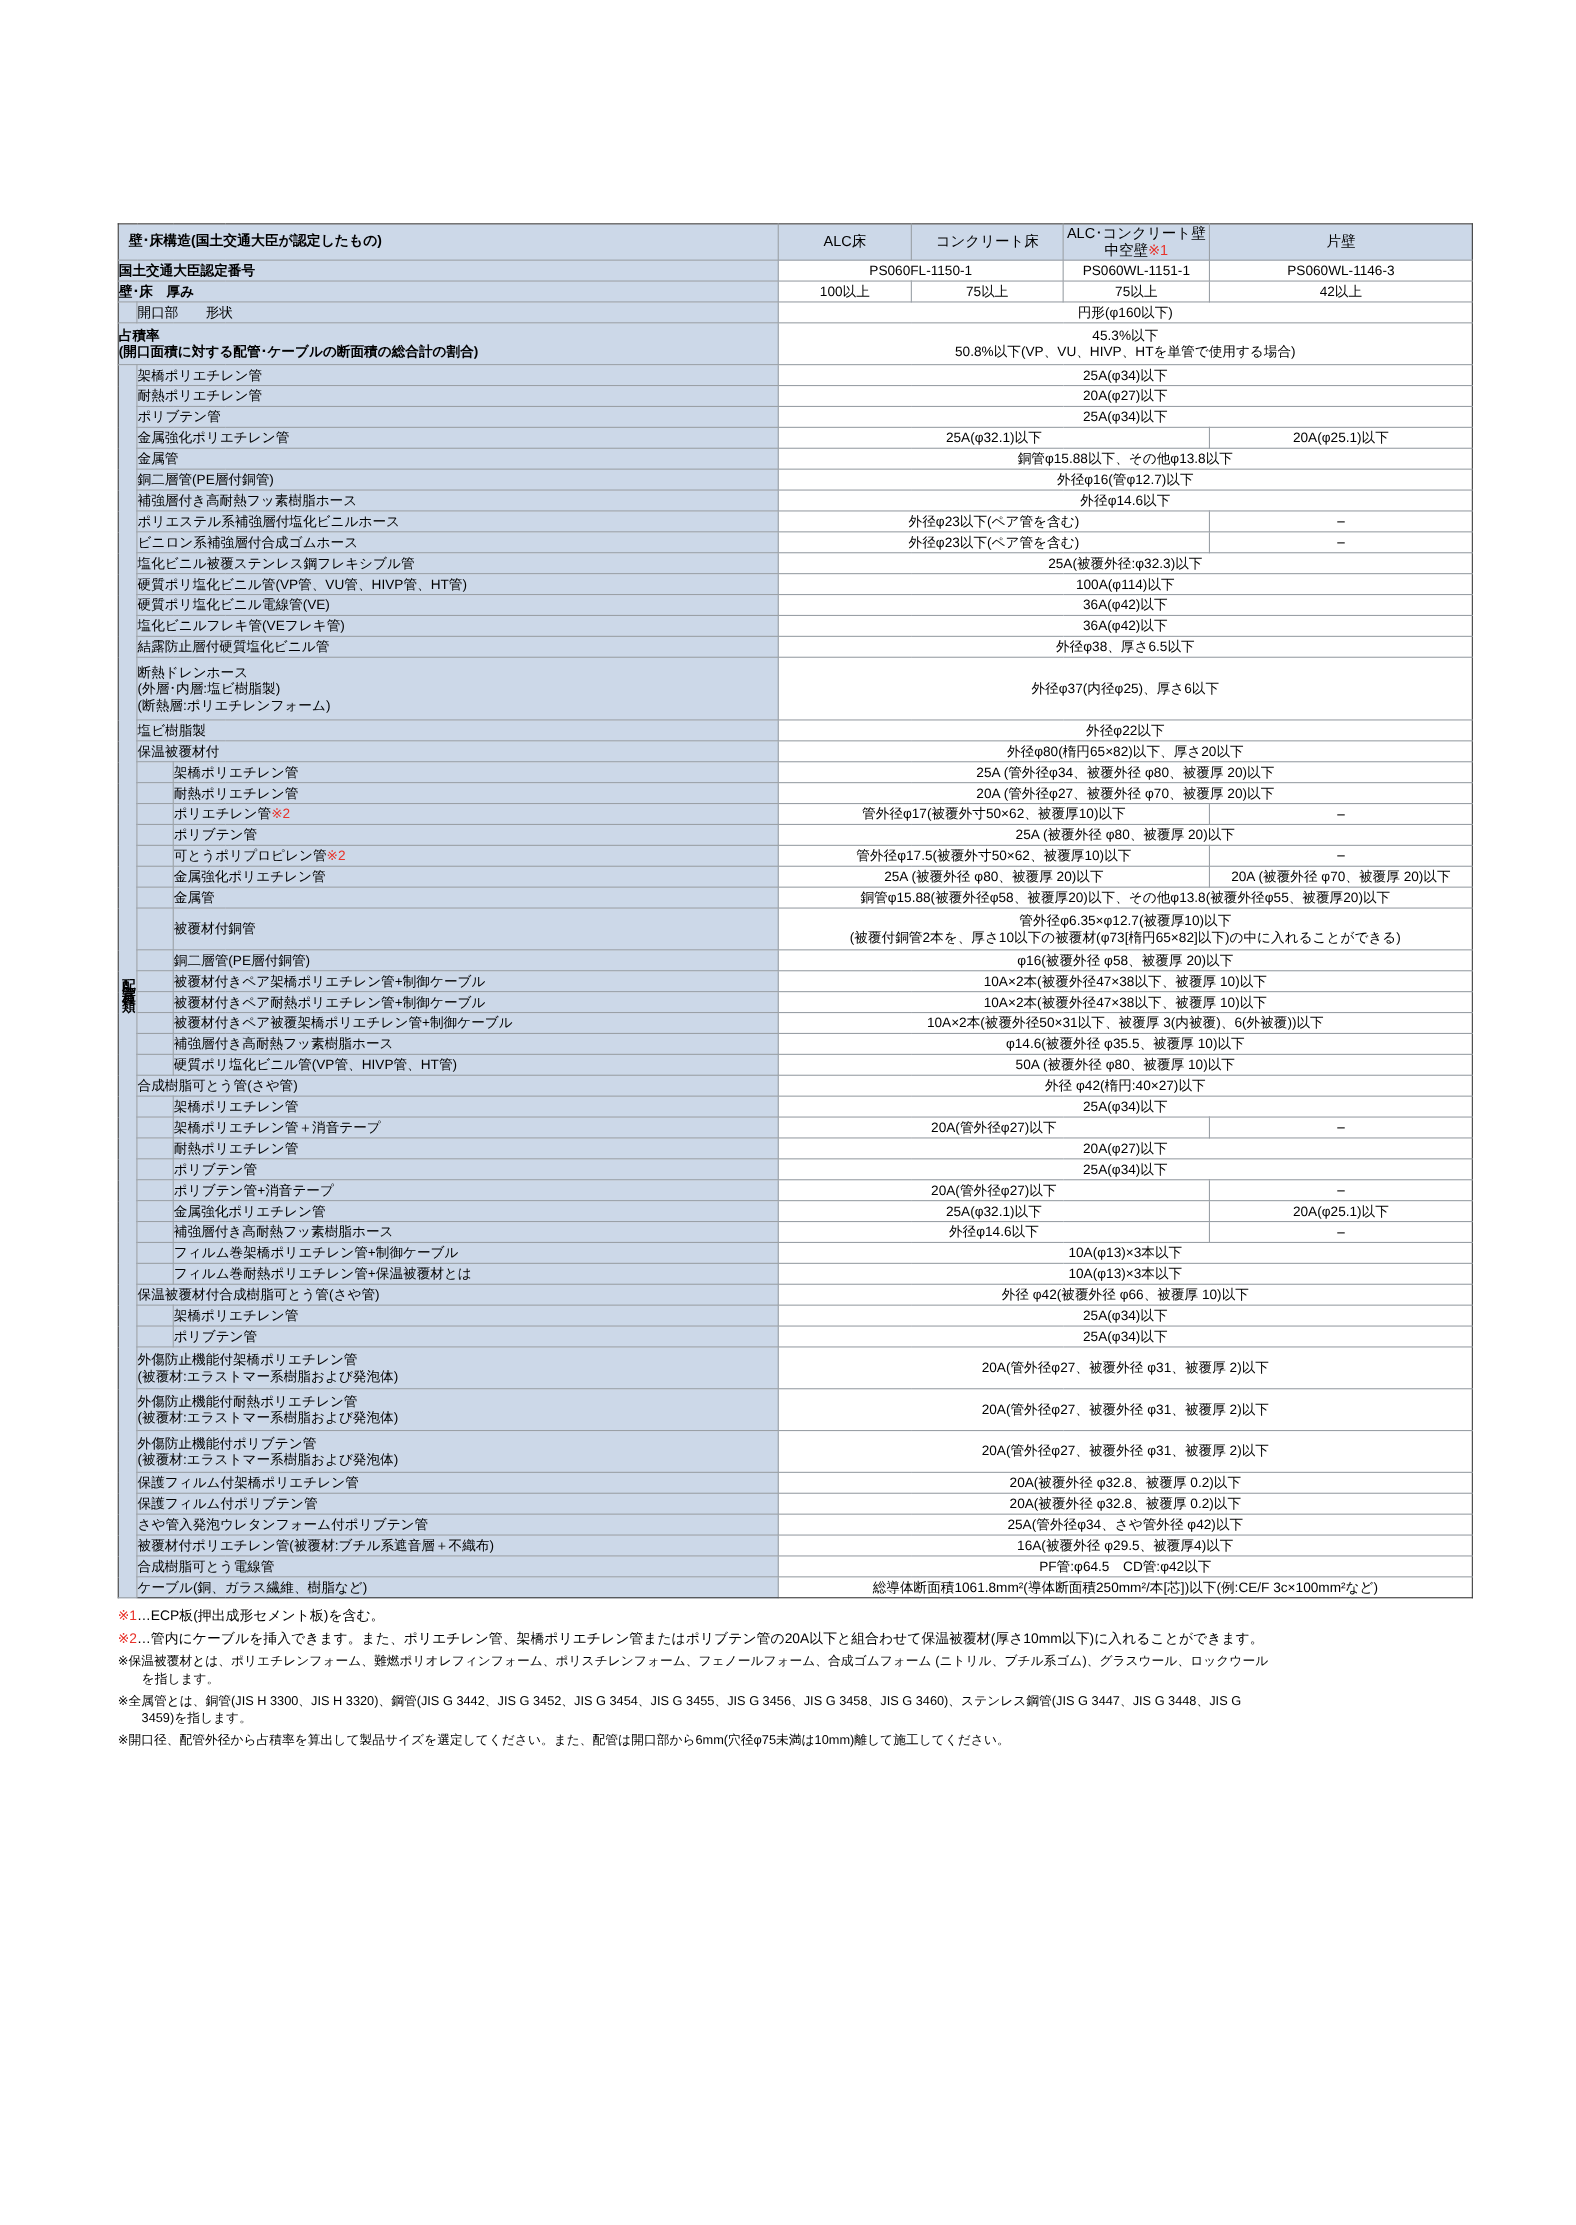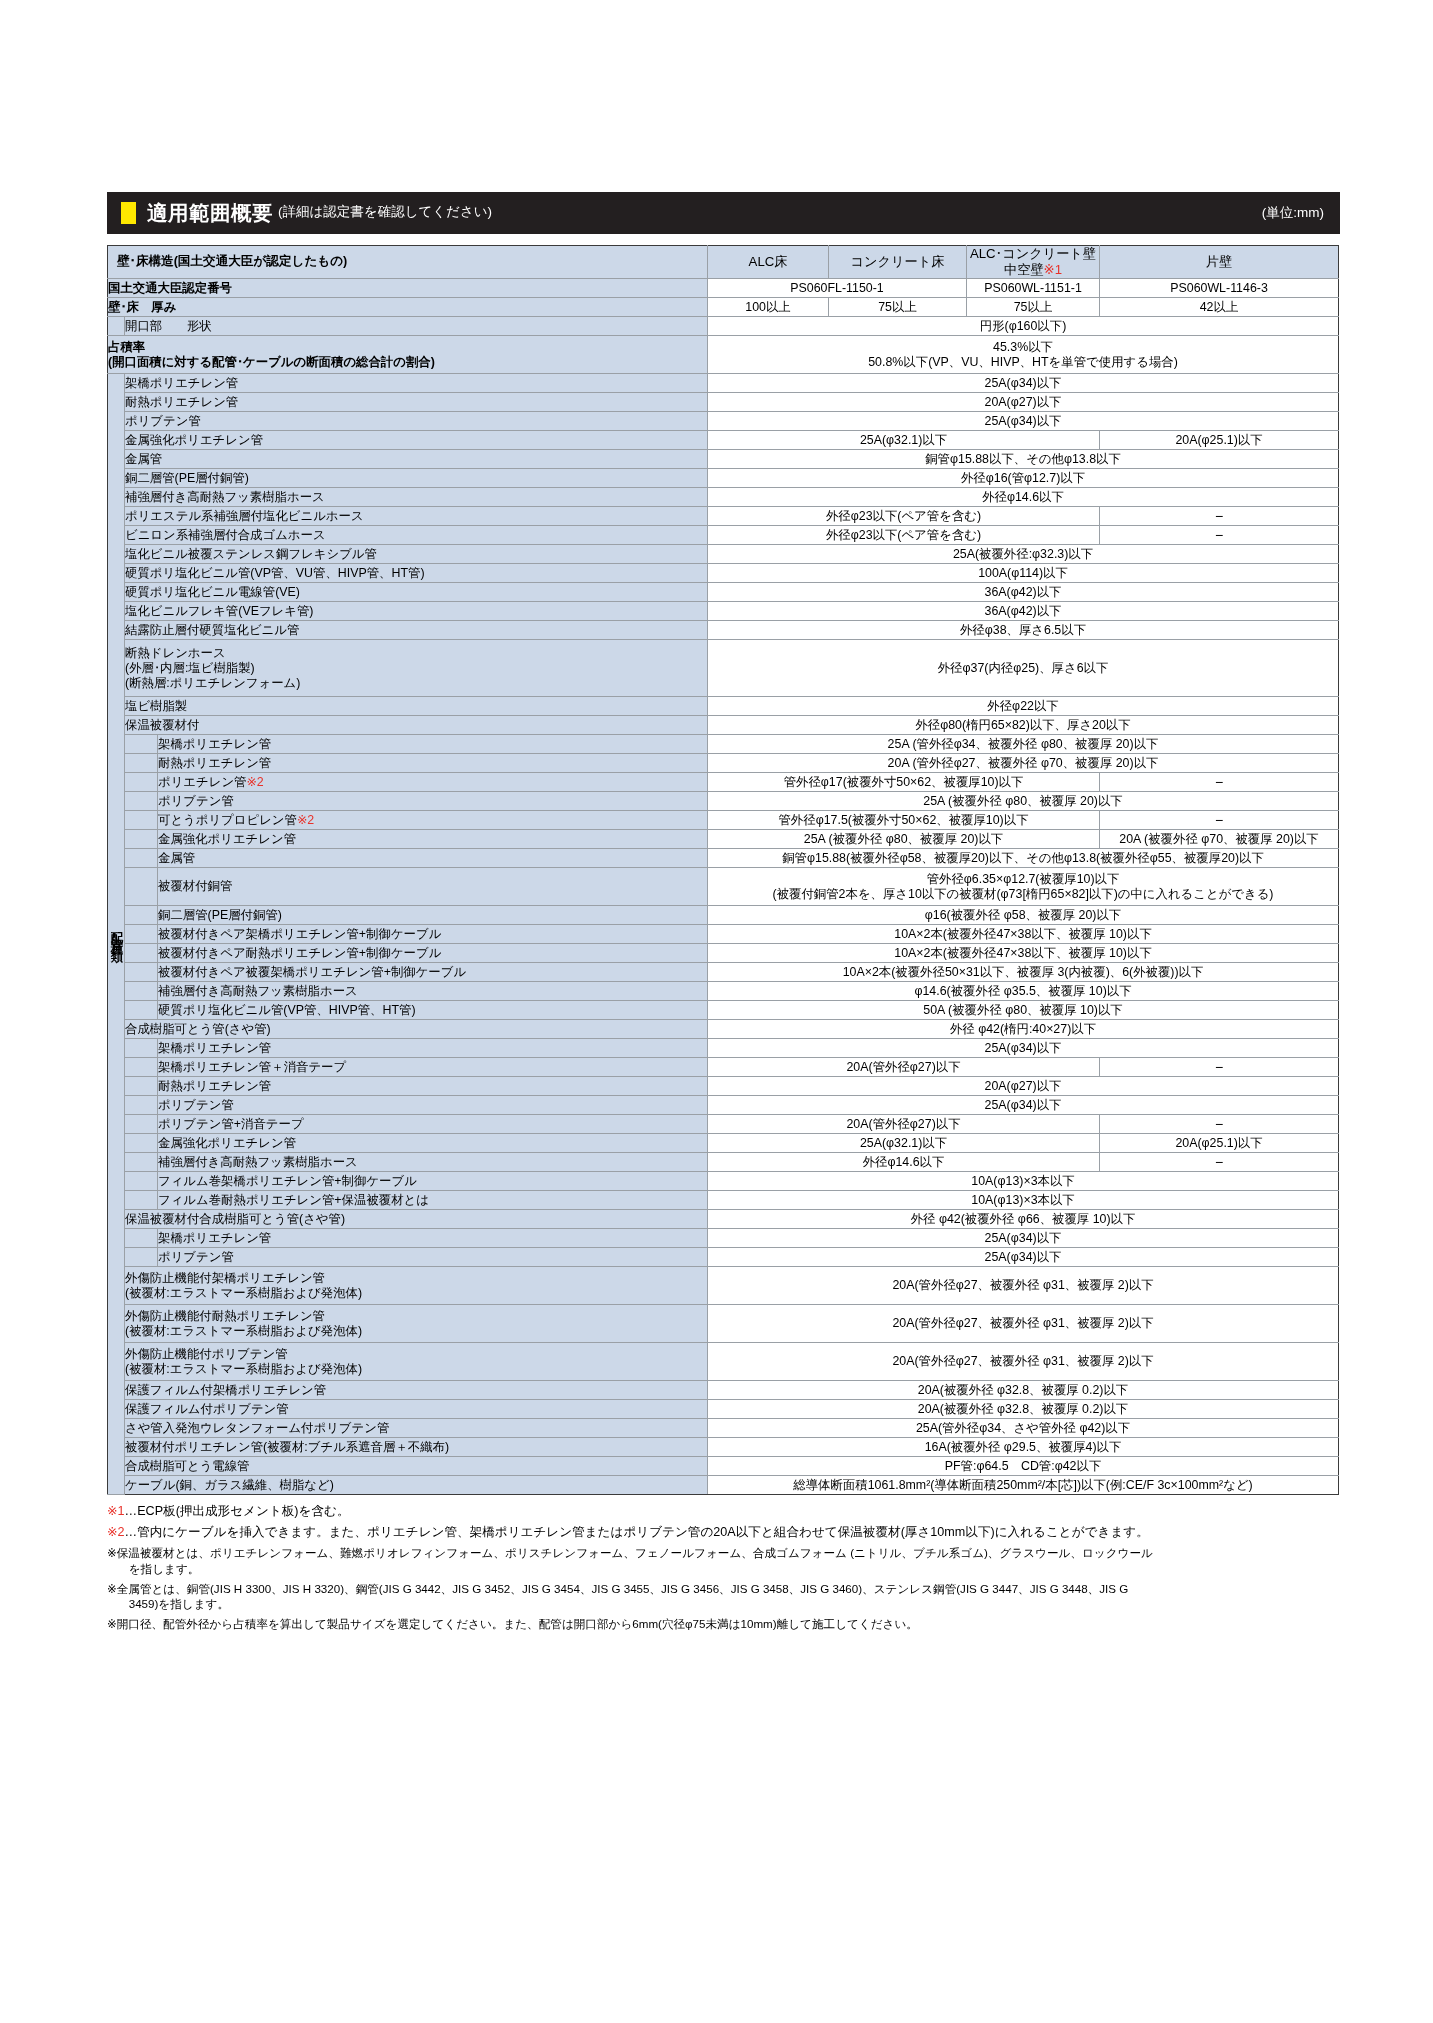--- a/index.html
+++ b/index.html
@@ -144,27 +144,20 @@
   .note .body { flex: 1 1 auto; }
   .note.small { font-size: 11.6px; line-height: 1.35; }
   .note.small .body { text-indent: 0; }
   .note.small .body .cont { display: block; padding-left: 12px; }
 </style>
 </head>
 <body>
 
 <div class="page">
 
-  <div class="title-bar">
-    <span class="marker"></span>
-    <span class="title-main">適用範囲概要</span>
-    <span class="title-sub">(詳細は認定書を確認してください)</span>
-    <span class="title-spacer"></span>
-    <span class="title-unit">(単位:mm)</span>
-  </div>
 
   <table class="spec">
     <colgroup>
       <col style="width:17px">
       <col style="width:33px">
       <col style="width:47px">
       <col style="width:503px">
       <col style="width:121px">
       <col style="width:138px">
       <col style="width:133px">

